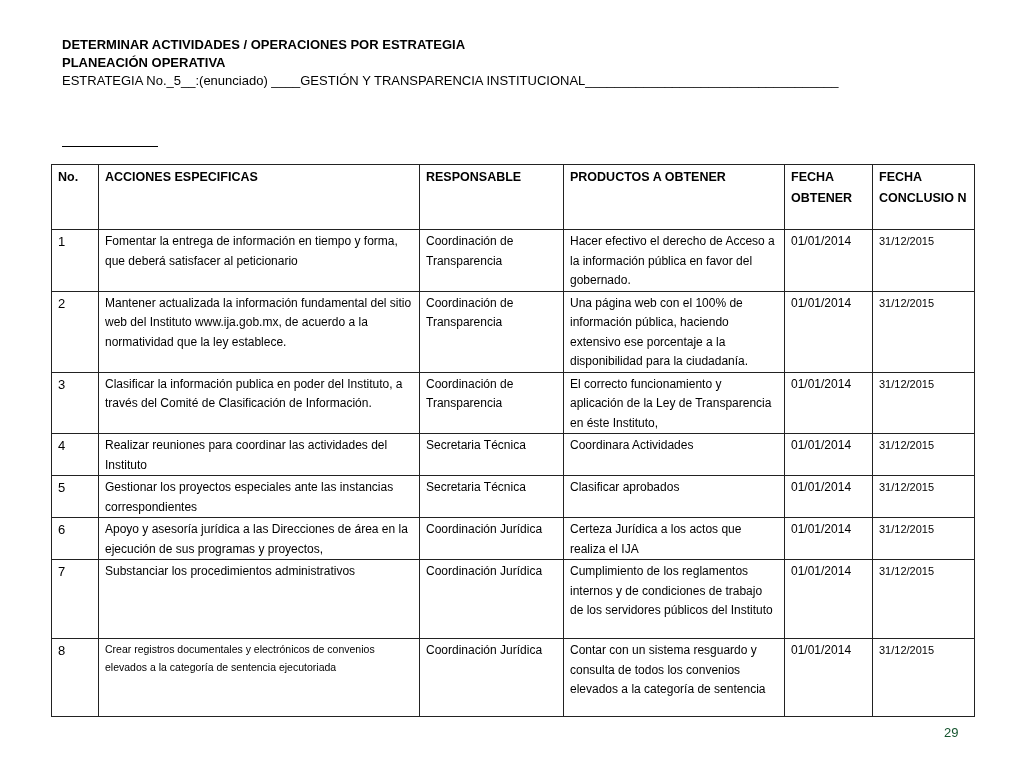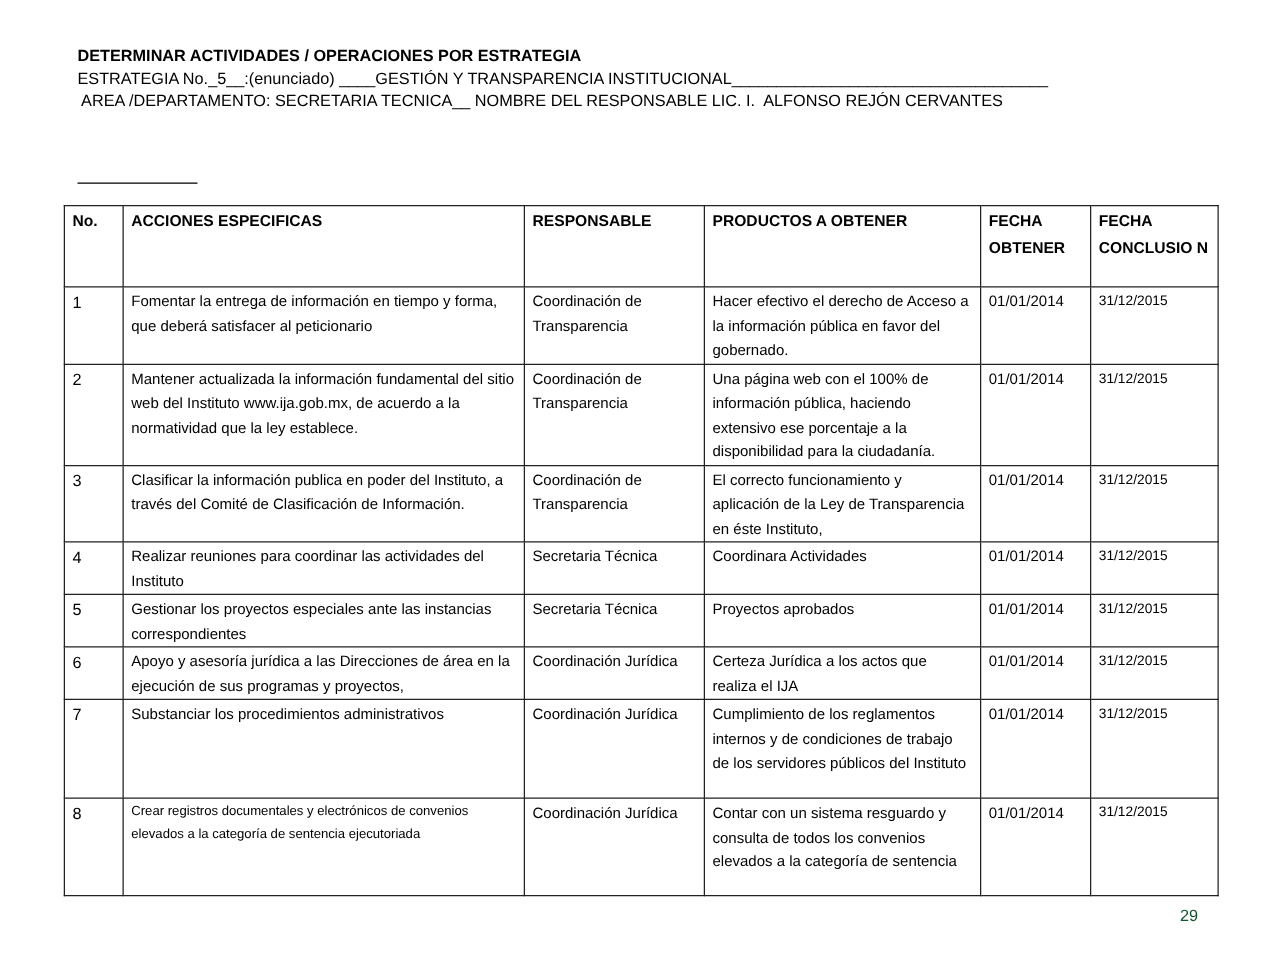--- a/index.html
+++ b/index.html
@@ -19,22 +19,22 @@
   td.num { font-size:13px; }
   td.fin { font-size:11px; }
   td.small { font-size:10.5px; line-height:17.5px; }
   .page-num { position:absolute; left:944px; top:725px; font-size:13px; color:#14532d; }
 </style>
 </head>
 <body>
 
 <div class="header">
   <div class="line bold">DETERMINAR ACTIVIDADES / OPERACIONES POR ESTRATEGIA</div>
+  <div class="line bold">PLANEACIÓN OPERATIVA</div>
   <div class="line"><span>ESTRATEGIA No.</span><span>_5__</span><span>:(enunciado) </span><span class="ul">____GESTIÓN Y TRANSPARENCIA INSTITUCIONAL___________________________________</span></div>
-  <div class="line"><span> AREA /DEPARTAMENTO:</span><span class="ul"> SECRETARIA TECNICA__</span><span> NOMBRE DEL RESPONSABLE </span><span class="ul">LIC. I.  ALFONSO REJÓN CERVANTES</span></div>
 </div>
 <div class="blank-line"></div>
 
 <table>
   <colgroup>
     <col style="width:47px">
       <col style="width:321px">
       <col style="width:144px">
     <col style="width:221px">
       <col style="width:88px">
@@ -80,21 +80,21 @@
         <td>Realizar reuniones para coordinar las actividades del Instituto</td>
         <td>Secretaria Técnica</td>
         <td>Coordinara Actividades</td>
         <td>01/01/2014</td>
         <td class="fin">31/12/2015</td>
       </tr>
       <tr style="height: 40px;">
         <td class="num">5</td>
         <td>Gestionar los proyectos especiales ante las instancias correspondientes</td>
         <td>Secretaria Técnica</td>
-        <td>Proyectos aprobados</td>
+        <td>Clasificar aprobados</td>
         <td>01/01/2014</td>
         <td class="fin">31/12/2015</td>
       </tr>
       <tr style="height: 39px;">
         <td class="num">6</td>
         <td>Apoyo y asesoría jurídica a las Direcciones de  área en la ejecución de sus programas y proyectos,</td>
         <td>Coordinación Jurídica</td>
         <td>Certeza  Jurídica a los actos que realiza el IJA</td>
         <td>01/01/2014</td>
         <td class="fin">31/12/2015</td>

